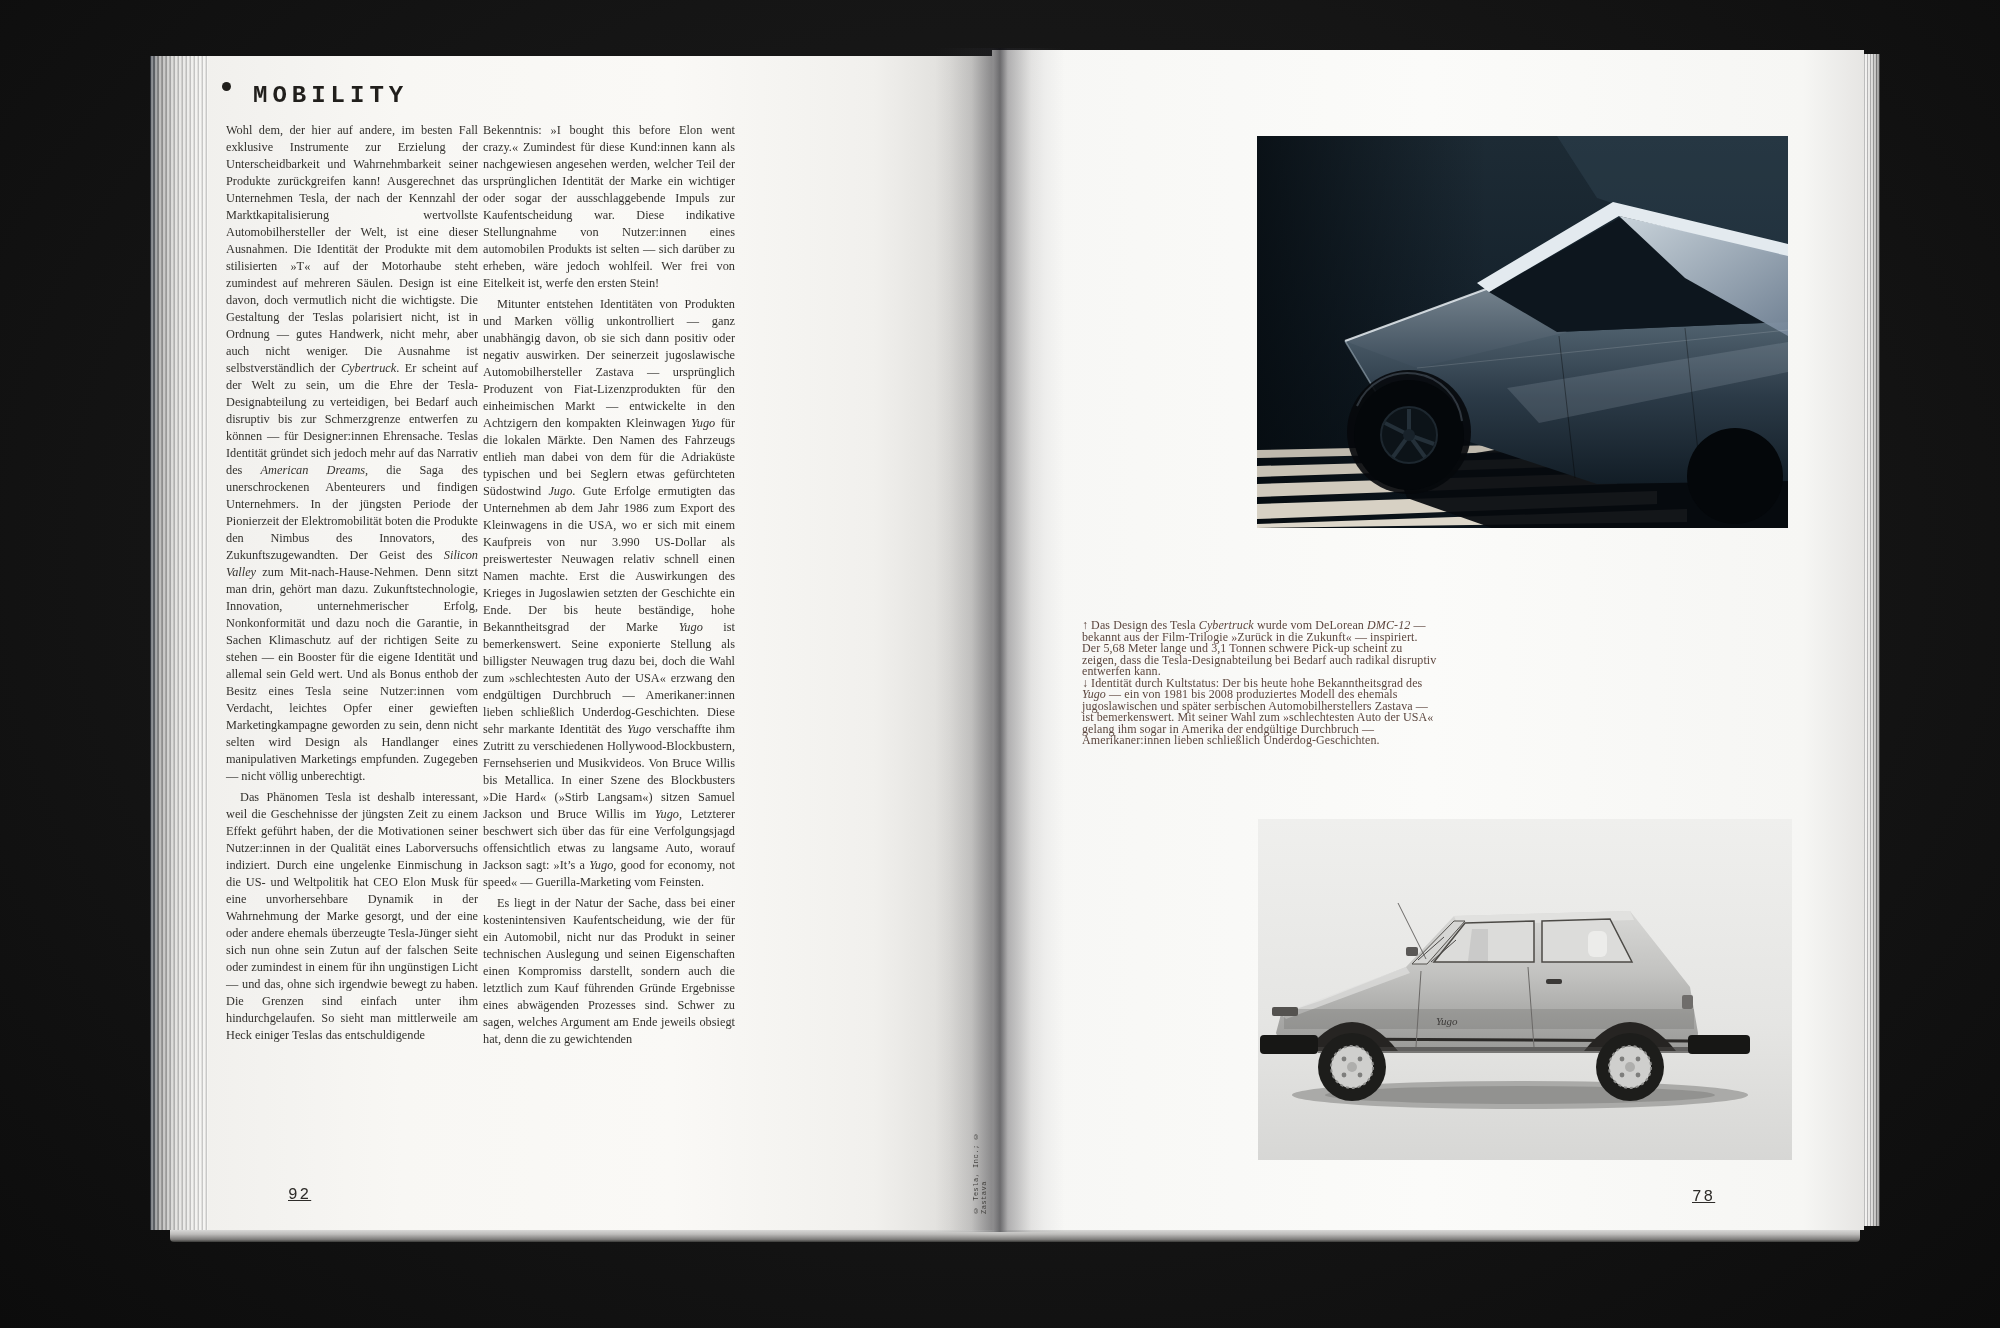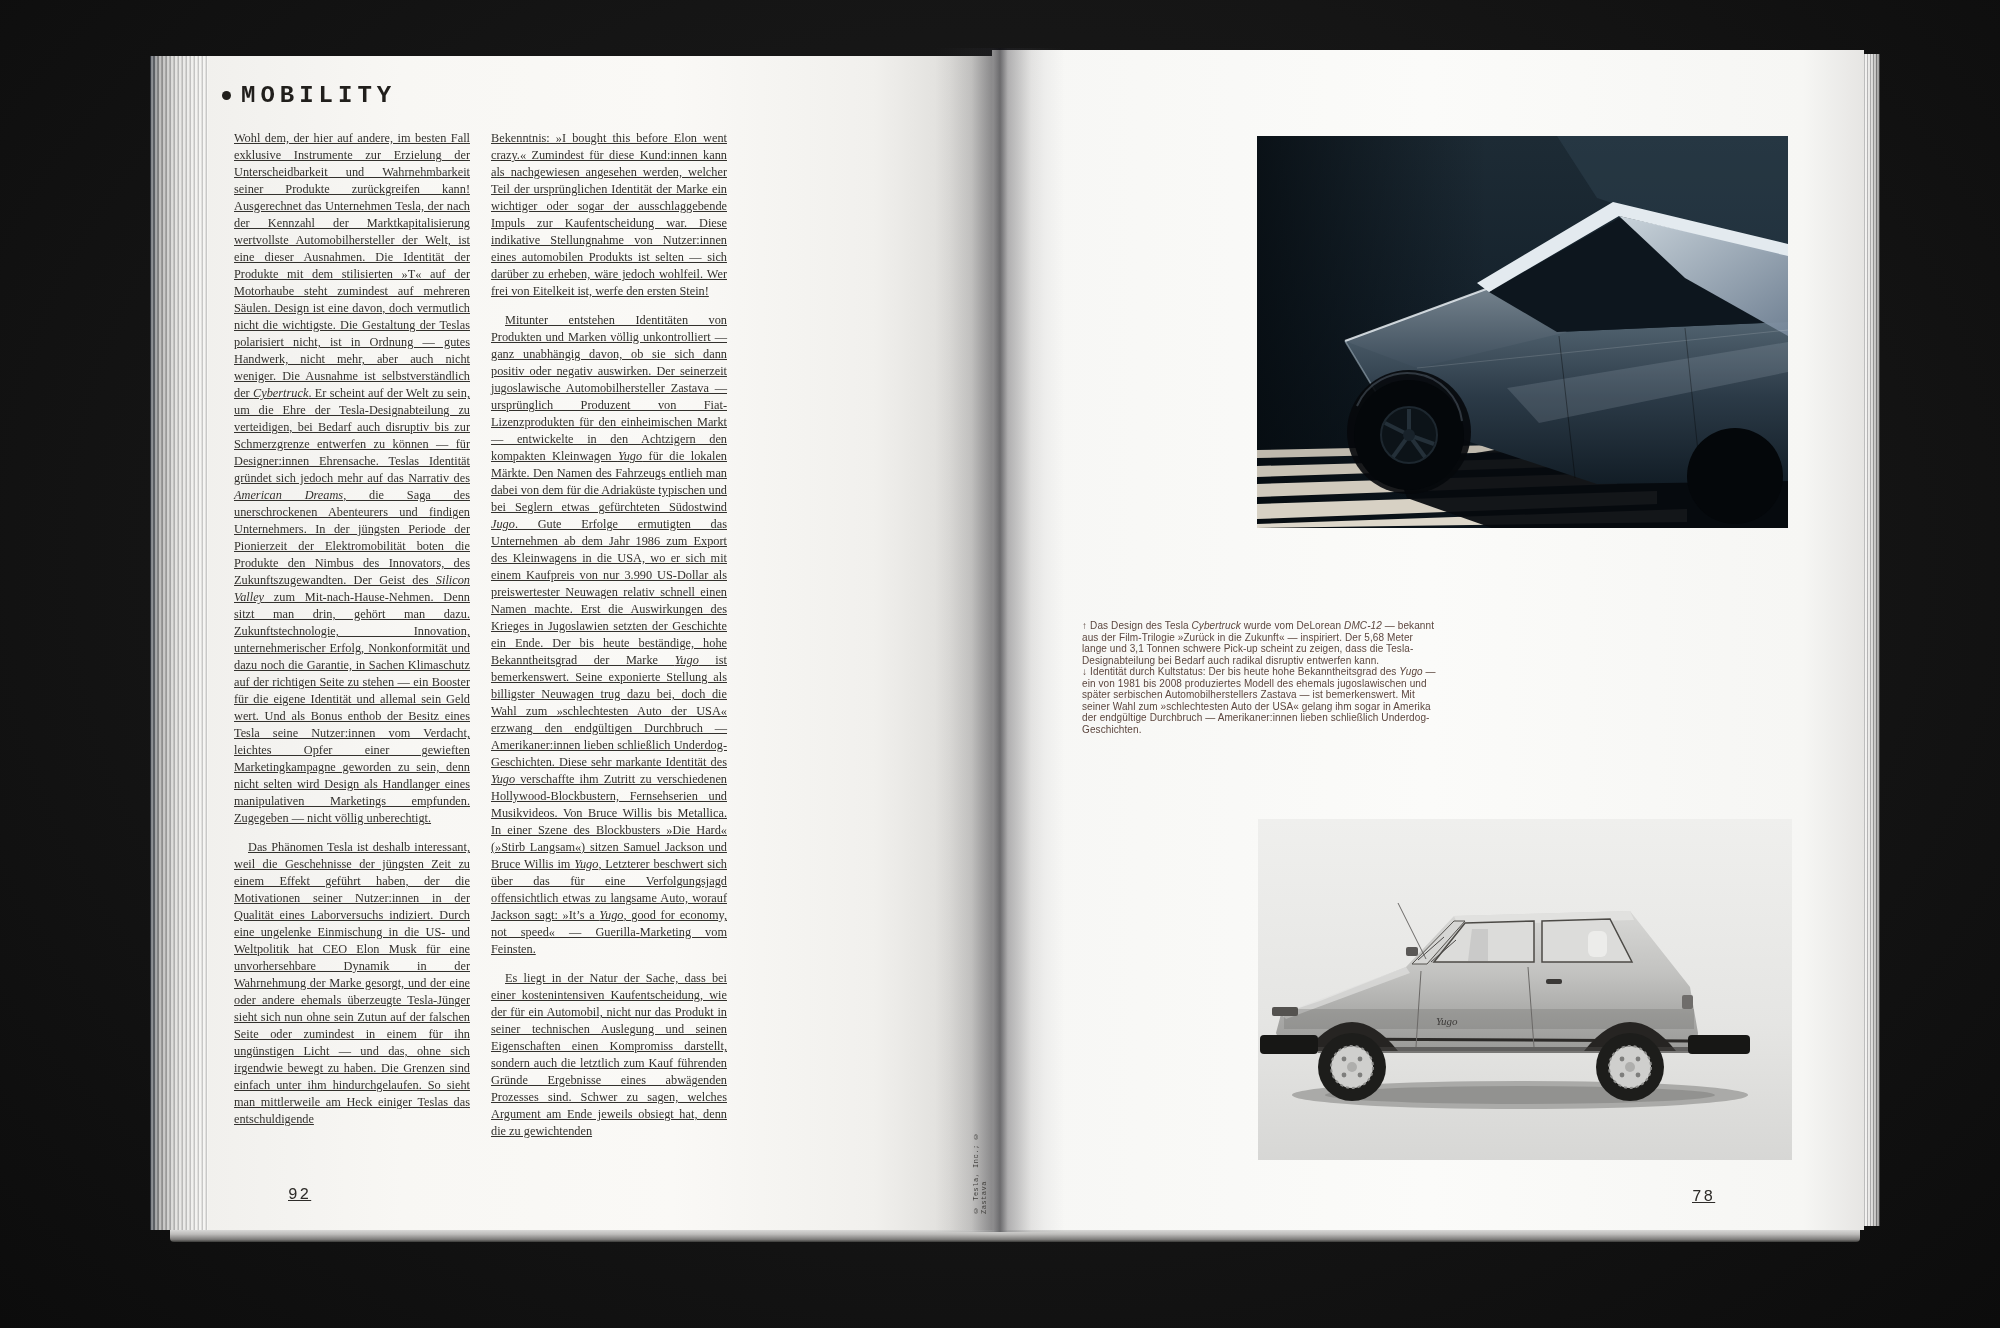--- a/index.html
+++ b/index.html
@@ -17,39 +17,39 @@
   .stack-left{position:absolute;left:0;top:0;width:58px;height:100%;
         background:repeating-linear-gradient(90deg, rgba(60,62,68,.22) 0 1px, rgba(255,255,255,.35) 1px 3px, rgba(90,90,95,.10) 3px 4px),
                    linear-gradient(90deg,#262b33 0,#4e535a 4%,#9a9997 16%,#d7d6d3 45%,#efeeeb 82%,rgba(240,239,236,0) 100%);}
   .stack-right{position:absolute;left:1864px;top:54px;width:16px;height:1172px;
         background:repeating-linear-gradient(90deg, rgba(60,62,68,.28) 0 1px, rgba(255,255,255,.4) 1px 3px),
                    linear-gradient(90deg,#f1f0ee 0,#d6d5d3 40%,#9c9b99 74%,#5f5e5c 92%,#2d2c2a 100%);}
   .gutter{position:absolute;left:935px;top:48px;width:130px;height:1184px;pointer-events:none;
         background:linear-gradient(90deg, rgba(40,40,46,0) 0, rgba(60,60,66,.12) 28%, rgba(35,35,42,.38) 45%,
                    rgba(18,18,24,.55) 50%, rgba(45,45,52,.30) 56%, rgba(90,90,96,.10) 74%, rgba(90,90,96,0) 100%);}
   
-  .header{position:absolute;left:72px;top:26px;display:flex;align-items:center;gap:10px;}
+  .header{position:absolute;left:72px;top:26px;display:flex;align-items:flex-start;gap:22px;}
   .bullet{width:9px;height:9px;border-radius:50%;background:#211f1c;display:inline-block;}
   .header-title{font-family:"Liberation Mono", monospace;font-weight:700;font-size:24px;letter-spacing:5px;color:#211f1c;}
   .col{position:absolute;top:62px;width:260px;height:1072px;overflow:hidden;
        font-size:12.3px;line-height:17px;color:#33312d;text-align:justify;
        -webkit-hyphens:auto;hyphens:auto;}
   .col1{left:72px;} .col2{left:329px;}
-  .col p{margin:12px;text-decoration:underline;}
+  .col p{margin:4px;}
   .col p.indent{text-indent:14px;}
   .page-num{font-family:"Liberation Mono", monospace;font-size:16px;letter-spacing:2px;color:#2e2c29;position:absolute;text-decoration:underline;}
   .page-num.left{left:138px;top:1130px;}
   .page-num.right{left:700px;top:1138px;}
   
   .fig{position:absolute;margin:0;padding:0;overflow:hidden;}
   .fig svg{display:block;width:100%;height:100%;}
   .fig-cybertruck{left:265px;top:86px;width:531px;height:392px;}
   .fig-yugo{left:266px;top:769px;width:534px;height:341px;}
   .caption{position:absolute;left:90px;top:570px;width:356px;
-        font-family:Liberation Sans, sans-serif;font-size:10px;line-height:11.5px;color:#5c463e;letter-spacing:.1px;}
+        font-family:Liberation Serif, serif;font-size:12px;line-height:11.5px;color:#5c463e;letter-spacing:.1px;}
   .caption p{margin:0;}
   .cap-marker{margin-right:3px;}
   
   .credit{position:absolute;left:972px;top:1118px;height:96px;
         writing-mode:vertical-rl;transform:rotate(180deg);
         font-family:"Liberation Mono", monospace;font-size:7px;letter-spacing:.5px;color:#413f3c;}
 </style>
 </head>
 <body>
 

